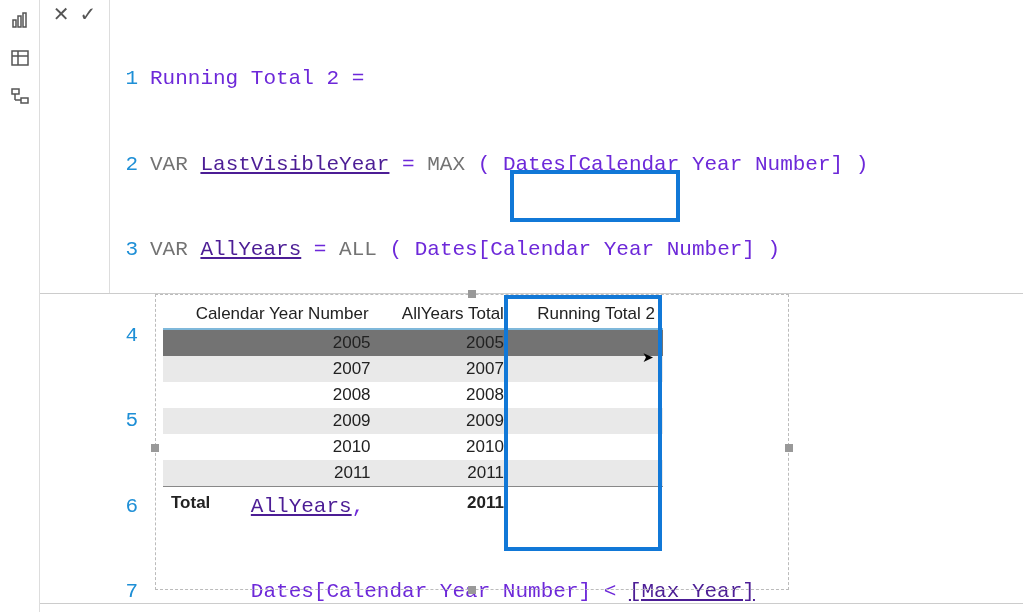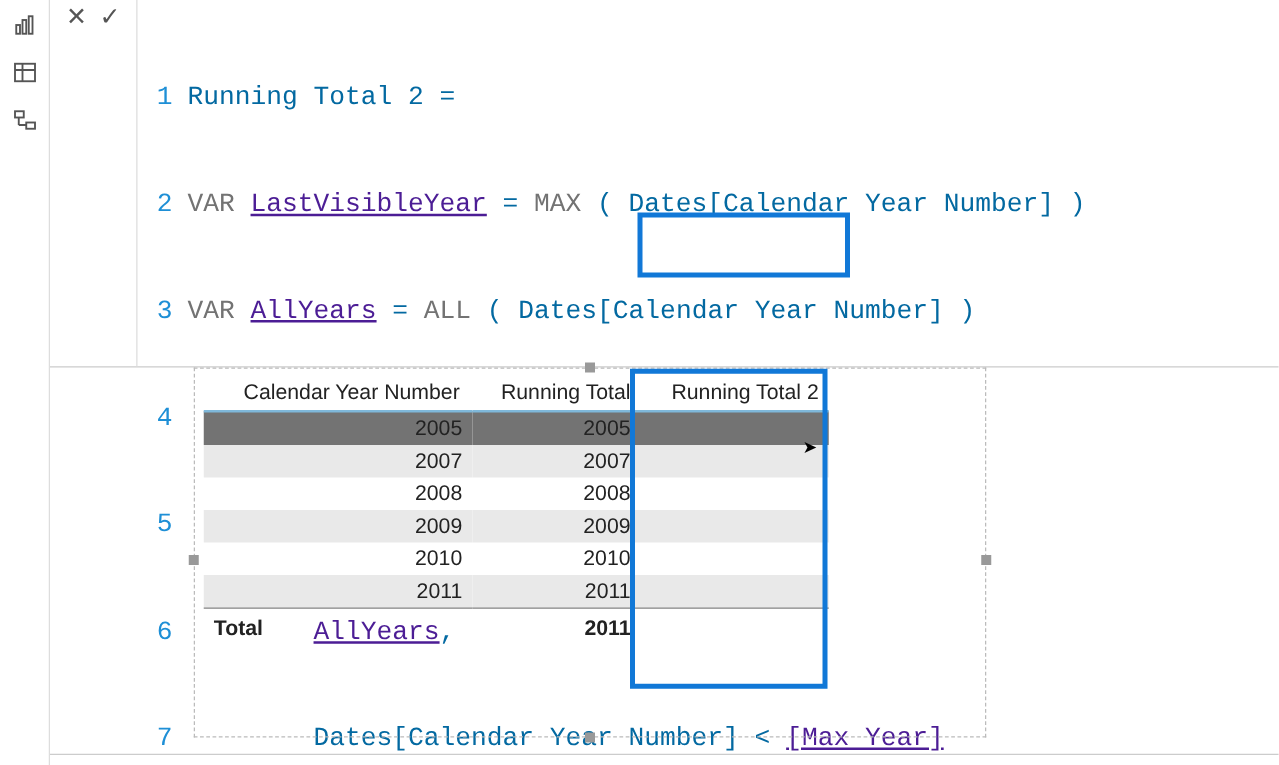--- a/index.html
+++ b/index.html
@@ -68,21 +68,21 @@
       color: #1e8fd6;
       padding-right: 6px;
       user-select: none;
     }
     .code-content {
       padding-left: 6px;
       position: relative;
     }
     .kw { color: #737373; } 
     .ident { color: #4c1d95; text-decoration: underline; }    
-    .text-default { color: #0369a1; }
+    .text-default { color: #6d28d9; }
     .highlight-box {
       position: absolute;
       border: 4px solid #1178d7;
       pointer-events: none;
     }
     .hb1 { left: 510px; top: 170px; width: 170px; height: 52px; }
     .table-wrap {
       position: absolute;
       left: 155px; top: 294px;
       width: 634px;
@@ -195,21 +195,21 @@
 <div class="table-wrap" style="height:296px;">
   <div class="visual-border"></div>
   <div class="resize-handle rh-top"></div>
   <div class="resize-handle rh-left"></div>
   <div class="resize-handle rh-right"></div>
   <div class="resize-handle rh-bottom"></div>
   <table class="data">
     <thead>
       <tr>
         <th>Calendar Year Number</th>
-        <th class="rt">Running Total</th>
+        <th class="rt">AllYears Total</th>
         <th class="rt2">Running Total 2</th>
       </tr>
     </thead>
     <tbody>
       <tr class="selected">
           <td>2005</td>
           <td>2005</td>
           <td></td>
         </tr>
       <tr>

